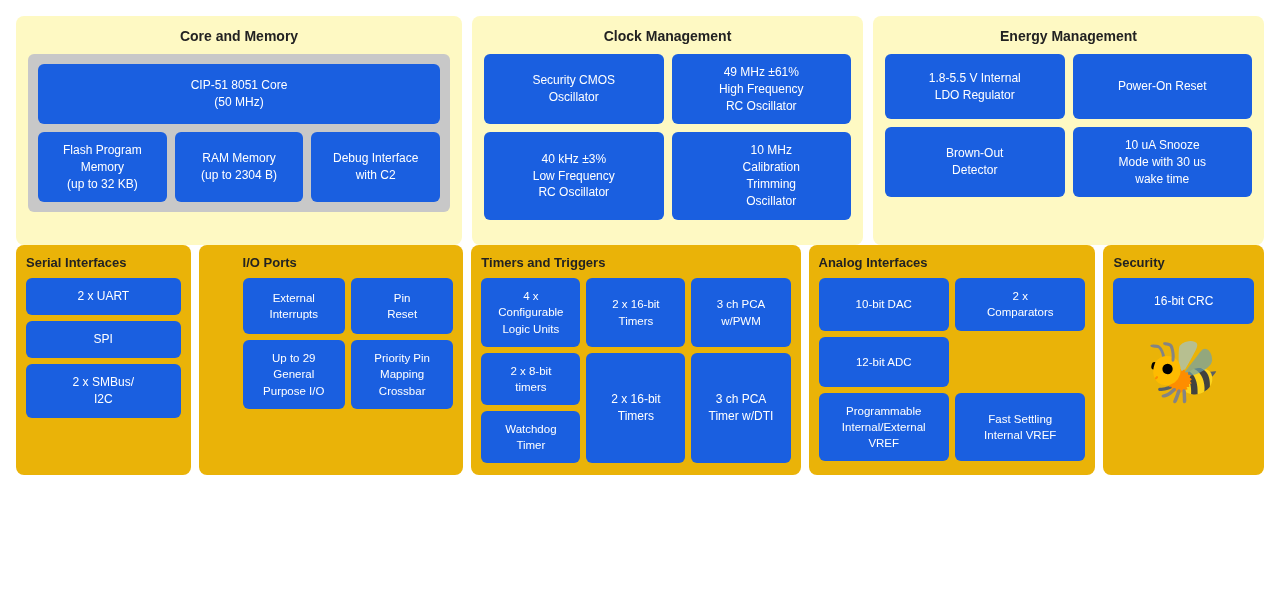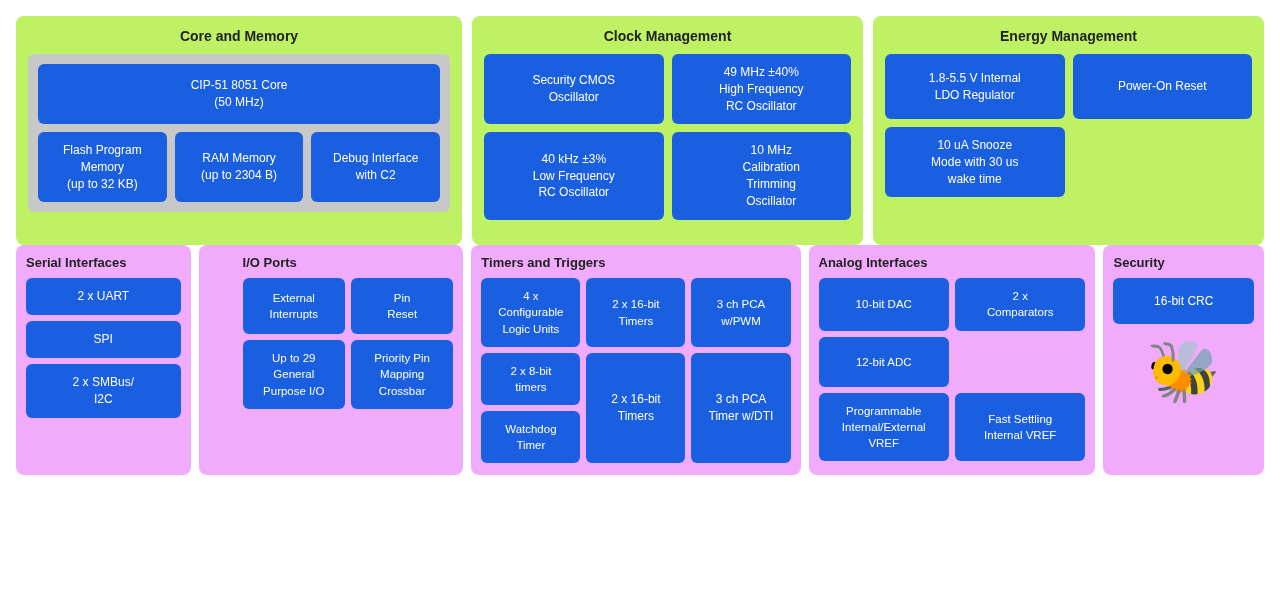--- a/index.html
+++ b/index.html
@@ -20,21 +20,21 @@
     }
 
     
     .top-row {
       display: flex;
       gap: 10px;
       margin-bottom: 0;
     }
 
     .section-box {
-      background: #bef264;
+      background: #fef9c3;
       border-radius: 8px;
       padding: 12px 12px 14px 12px;
       flex: 1;
     }
 
     .section-title {
       text-align: center;
       font-size: 14px;
       font-weight: bold;
       margin-bottom: 10px;
@@ -115,21 +115,21 @@
       margin: 10px 0;
     }
 
     
     .bottom-row {
       display: flex;
       gap: 8px;
     }
 
     .bottom-section {
-      background: #f0abfc;
+      background: #eab308;
       border-radius: 8px;
       padding: 10px 10px 12px 10px;
     }
 
     .bottom-section-title {
       font-size: 13px;
       font-weight: bold;
       margin-bottom: 8px;
       color: #222;
     }
@@ -246,39 +246,41 @@
 with C2</div>
         </div>
       </div>
     </div>
 
     <div class="section-box">
       <div class="section-title">Clock Management</div>
       <div class="clock-grid">
         <div class="blue-block" style="white-space:pre-line;">Security CMOS
 Oscillator</div>
-        <div class="blue-block" style="white-space:pre-line;">49 MHz ±40%
+        <div class="blue-block" style="white-space:pre-line;">49 MHz ±61%
 High Frequency
 RC Oscillator</div>
         <div class="blue-block" style="white-space:pre-line;">40 kHz ±3%
 Low Frequency
 RC Oscillator</div>
         <div class="blue-block" style="white-space:pre-line;padding-left:32px;">10 MHz
 Calibration
 Trimming
 Oscillator</div>
       </div>
     </div>
 
     <div class="section-box">
       <div class="section-title">Energy Management</div>
       <div class="energy-grid">
         <div class="blue-block" style="white-space:pre-line;">1.8-5.5 V Internal
 LDO Regulator</div>
         <div class="blue-block" style="white-space:pre-line;">Power-On Reset</div>
+        <div class="blue-block" style="white-space:pre-line;">Brown-Out
+Detector</div>
         <div class="blue-block" style="white-space:pre-line;">10 uA Snooze
 Mode with 30 us
 wake time</div>
       </div>
     </div>
 
   </div>
 
 
   <div class="bottom-row">

